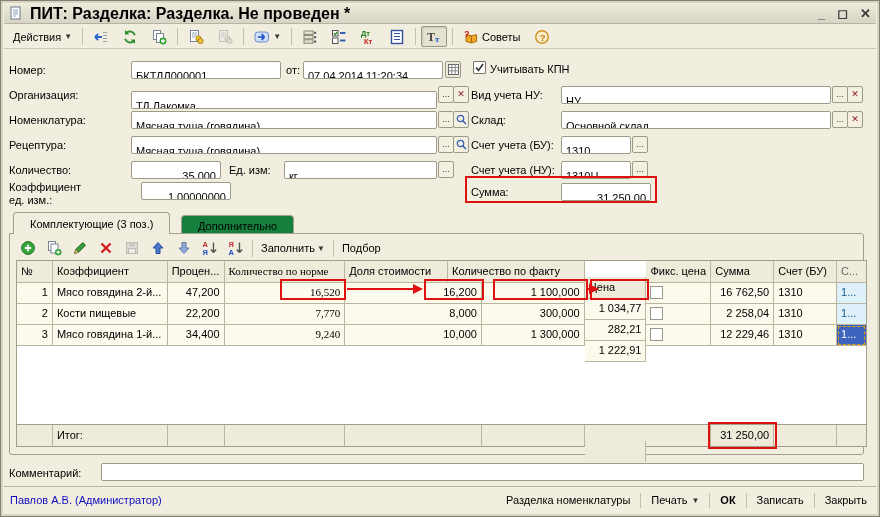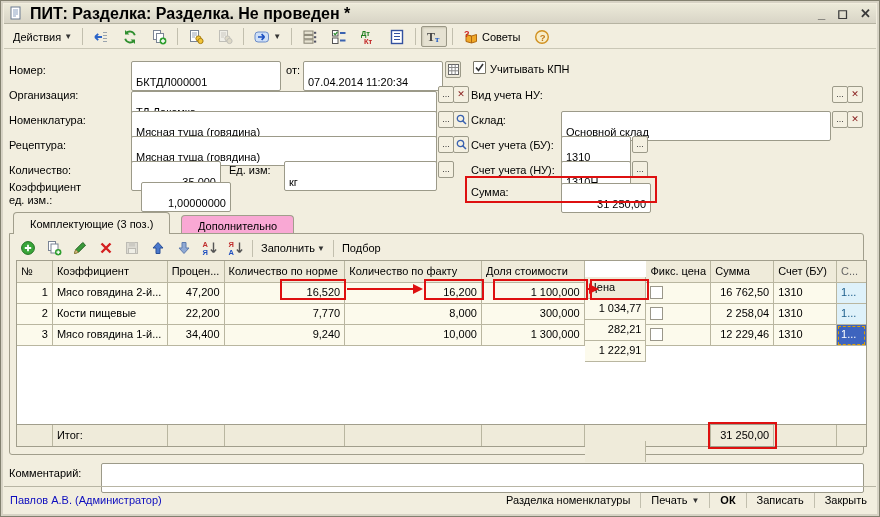--- a/index.html
+++ b/index.html
@@ -25,37 +25,37 @@
     border: 1px solid transparent; border-radius: 2px; height: 21px; }
   .tb-btn.pressed { border: 1px solid #9a9786; background: #e6e2d2;
     box-shadow: inset 1px 1px 2px #c9c5b3; }
   .tb-sep { width: 1px; height: 17px; background: #c2bfae; margin: 0 2px; }
   .drop { font-size: 8px; color: #333; }
   .icon16 { width: 16px; height: 16px; display: inline-block; }
 
   
   .lbl { position: absolute; white-space: nowrap; }
   .field { position: absolute; height: 17px; background: #fff;
-    border: 1px solid #9c9a89; border-radius: 2px; padding: 14px 4px;
+    border: 1px solid #9c9a89; border-radius: 2px; padding: 8px 4px;
     line-height: 13px; white-space: nowrap; overflow: hidden; }
   .field.num { text-align: right; }
   .mini { position: absolute; height: 17px; width: 16px; background: #ece8d8;
     border: 1px solid #9c9a89; border-radius: 2px; display: flex;
     align-items: center; justify-content: center; font-size: 9px; line-height: 9px;
     color: #333; }
   .mini.flat { background: #f4f0e1; }
   .checkbox { position: absolute; width: 13px; height: 13px; background: #fff;
     border: 1px solid #777466; border-radius: 1px; display: flex;
     align-items: center; justify-content: center; }
 
   
   .tab { position: absolute; border: 1px solid #a19e8c; border-bottom: none;
     border-radius: 4px 4px 0 0; padding: 0 16px; display: flex; align-items: center; }
   .tab.active { left: 12px; top: 211px; height: 22px; background: #f2eedf; z-index: 3; }
-  .tab.inactive { left: 180px; top: 214px; height: 21px; background: #f9a8d4; z-index: 1; }
+  .tab.inactive { left: 180px; top: 214px; height: 21px; background: #15803d; z-index: 1; }
 
   
   .panel { position: absolute; left: 8px; top: 232px; width: 855px; height: 222px;
     background: #f2eedf; border: 1px solid #a19e8c; border-radius: 0 3px 3px 3px; z-index: 2; }
   .grid-toolbar { position: absolute; left: 6px; top: 3px; height: 22px;
     display: flex; align-items: center; gap: 2px; }
   .gt-btn { display: flex; align-items: center; padding: 1px 3px; height: 20px;
     border: 1px solid transparent; border-radius: 2px; gap: 2px; }
 
   
@@ -65,21 +65,21 @@
   .trow.header { height: 22px; }
   .cell { border-right: 1px solid #b9b6a0; border-bottom: 1px solid #b9b6a0;
     padding: 3px 4px 0 4px; white-space: nowrap; overflow: hidden; height: 100%; }
   .header .cell { background: #efebda; padding-top: 4px; }
   .data .cell { background: #fcfaec; }
   .data .cell.cyan { background: #def1fa; color: #1a5c8a; }
   .data .cell.sel { background: #3e64be; color: #fff;
     outline: 1px dashed #dfa000; outline-offset: -2px; }
   .cell.r { text-align: right; }
   .c0 { width: 36px; } .c1 { width: 115px; } .c2 { width: 57px; }
-  .c3 { width: 121px; } .c4 { width: 137px; } .c5 { width: 103px; }
+  .c3 { width: 121px; font-family: Liberation Serif, serif; } .c4 { width: 137px; } .c5 { width: 103px; }
   .c6 { width: 62px; margin-top: 16px; } .c7 { width: 65px; } .c8 { width: 63px; }
   .c9 { width: 63px; } .c10 { width: 29px; border-right: none; }
   .rowcheck { width: 13px; height: 13px; border: 1px solid #9a978a;
     background: #fff; margin-top: 0px; }
   .total { position: absolute; left: 0; bottom: 0; width: 100%; height: 22px;
     display: flex; background: #efebda; border-top: 1px solid #a19e8c; }
   .total .cell { background: #efebda; border-bottom: none; padding-top: 4px; }
 
   
   .ann { position: absolute; border: 2px solid #de1010; z-index: 20; pointer-events: none; }
@@ -299,20 +299,21 @@
   <div class="field num" style="left:140px;top:181px;width:90px">1,00000000</div>
 
   <div class="checkbox" style="left:472px;top:60px">
     <svg width="9" height="9">
         <path d="M1 4.5l2.5 3L8 1" stroke="#333" stroke-width="1.6" fill="none"></path>
       </svg>
   </div>
   <div class="lbl" style="left:489px;top:62px">Учитывать КПН</div>
 
   <div class="lbl" style="left:470px;top:88px">Вид учета НУ:</div>
+  <div class="field" style="left:560px;top:85px;width:270px">НУ</div>
   <div class="mini flat" style="left:831px;top:85px">...</div>
   <div class="mini flat" style="left:846px;top:85px;color:#8a2020">✕</div>
 
   <div class="lbl" style="left:470px;top:113px">Склад:</div>
   <div class="field" style="left:560px;top:110px;width:270px">Основной склад</div>
   <div class="mini flat" style="left:831px;top:110px">...</div>
   <div class="mini flat" style="left:846px;top:110px;color:#8a2020">✕</div>
 
   <div class="lbl" style="left:470px;top:138px">Счет учета (БУ):</div>
   <div class="field" style="left:560px;top:135px;width:70px">1310</div>
@@ -396,22 +397,22 @@
         <span>Подбор</span>
       </span>
     </div>
 
     <div class="table">
       <div class="trow header">
         <div class="cell c0">№</div>
         <div class="cell c1">Коэффициент</div>
         <div class="cell c2">Процен...</div>
         <div class="cell c3">Количество по норме</div>
+        <div class="cell c5">Доля стоимости</div>
         <div class="cell c4">Количество по факту</div>
-        <div class="cell c5">Доля стоимости</div>
         <div class="cell c6">Цена</div>
         <div class="cell c7">Фикс. цена</div>
         <div class="cell c8">Сумма</div>
         <div class="cell c9">Счет (БУ)</div>
         <div class="cell c10" style="color:#666">С...</div>
       </div>
 
       <div class="trow data">
         <div class="cell c0 r">1</div>
         <div class="cell c1">Мясо говядина 2-й...</div>

